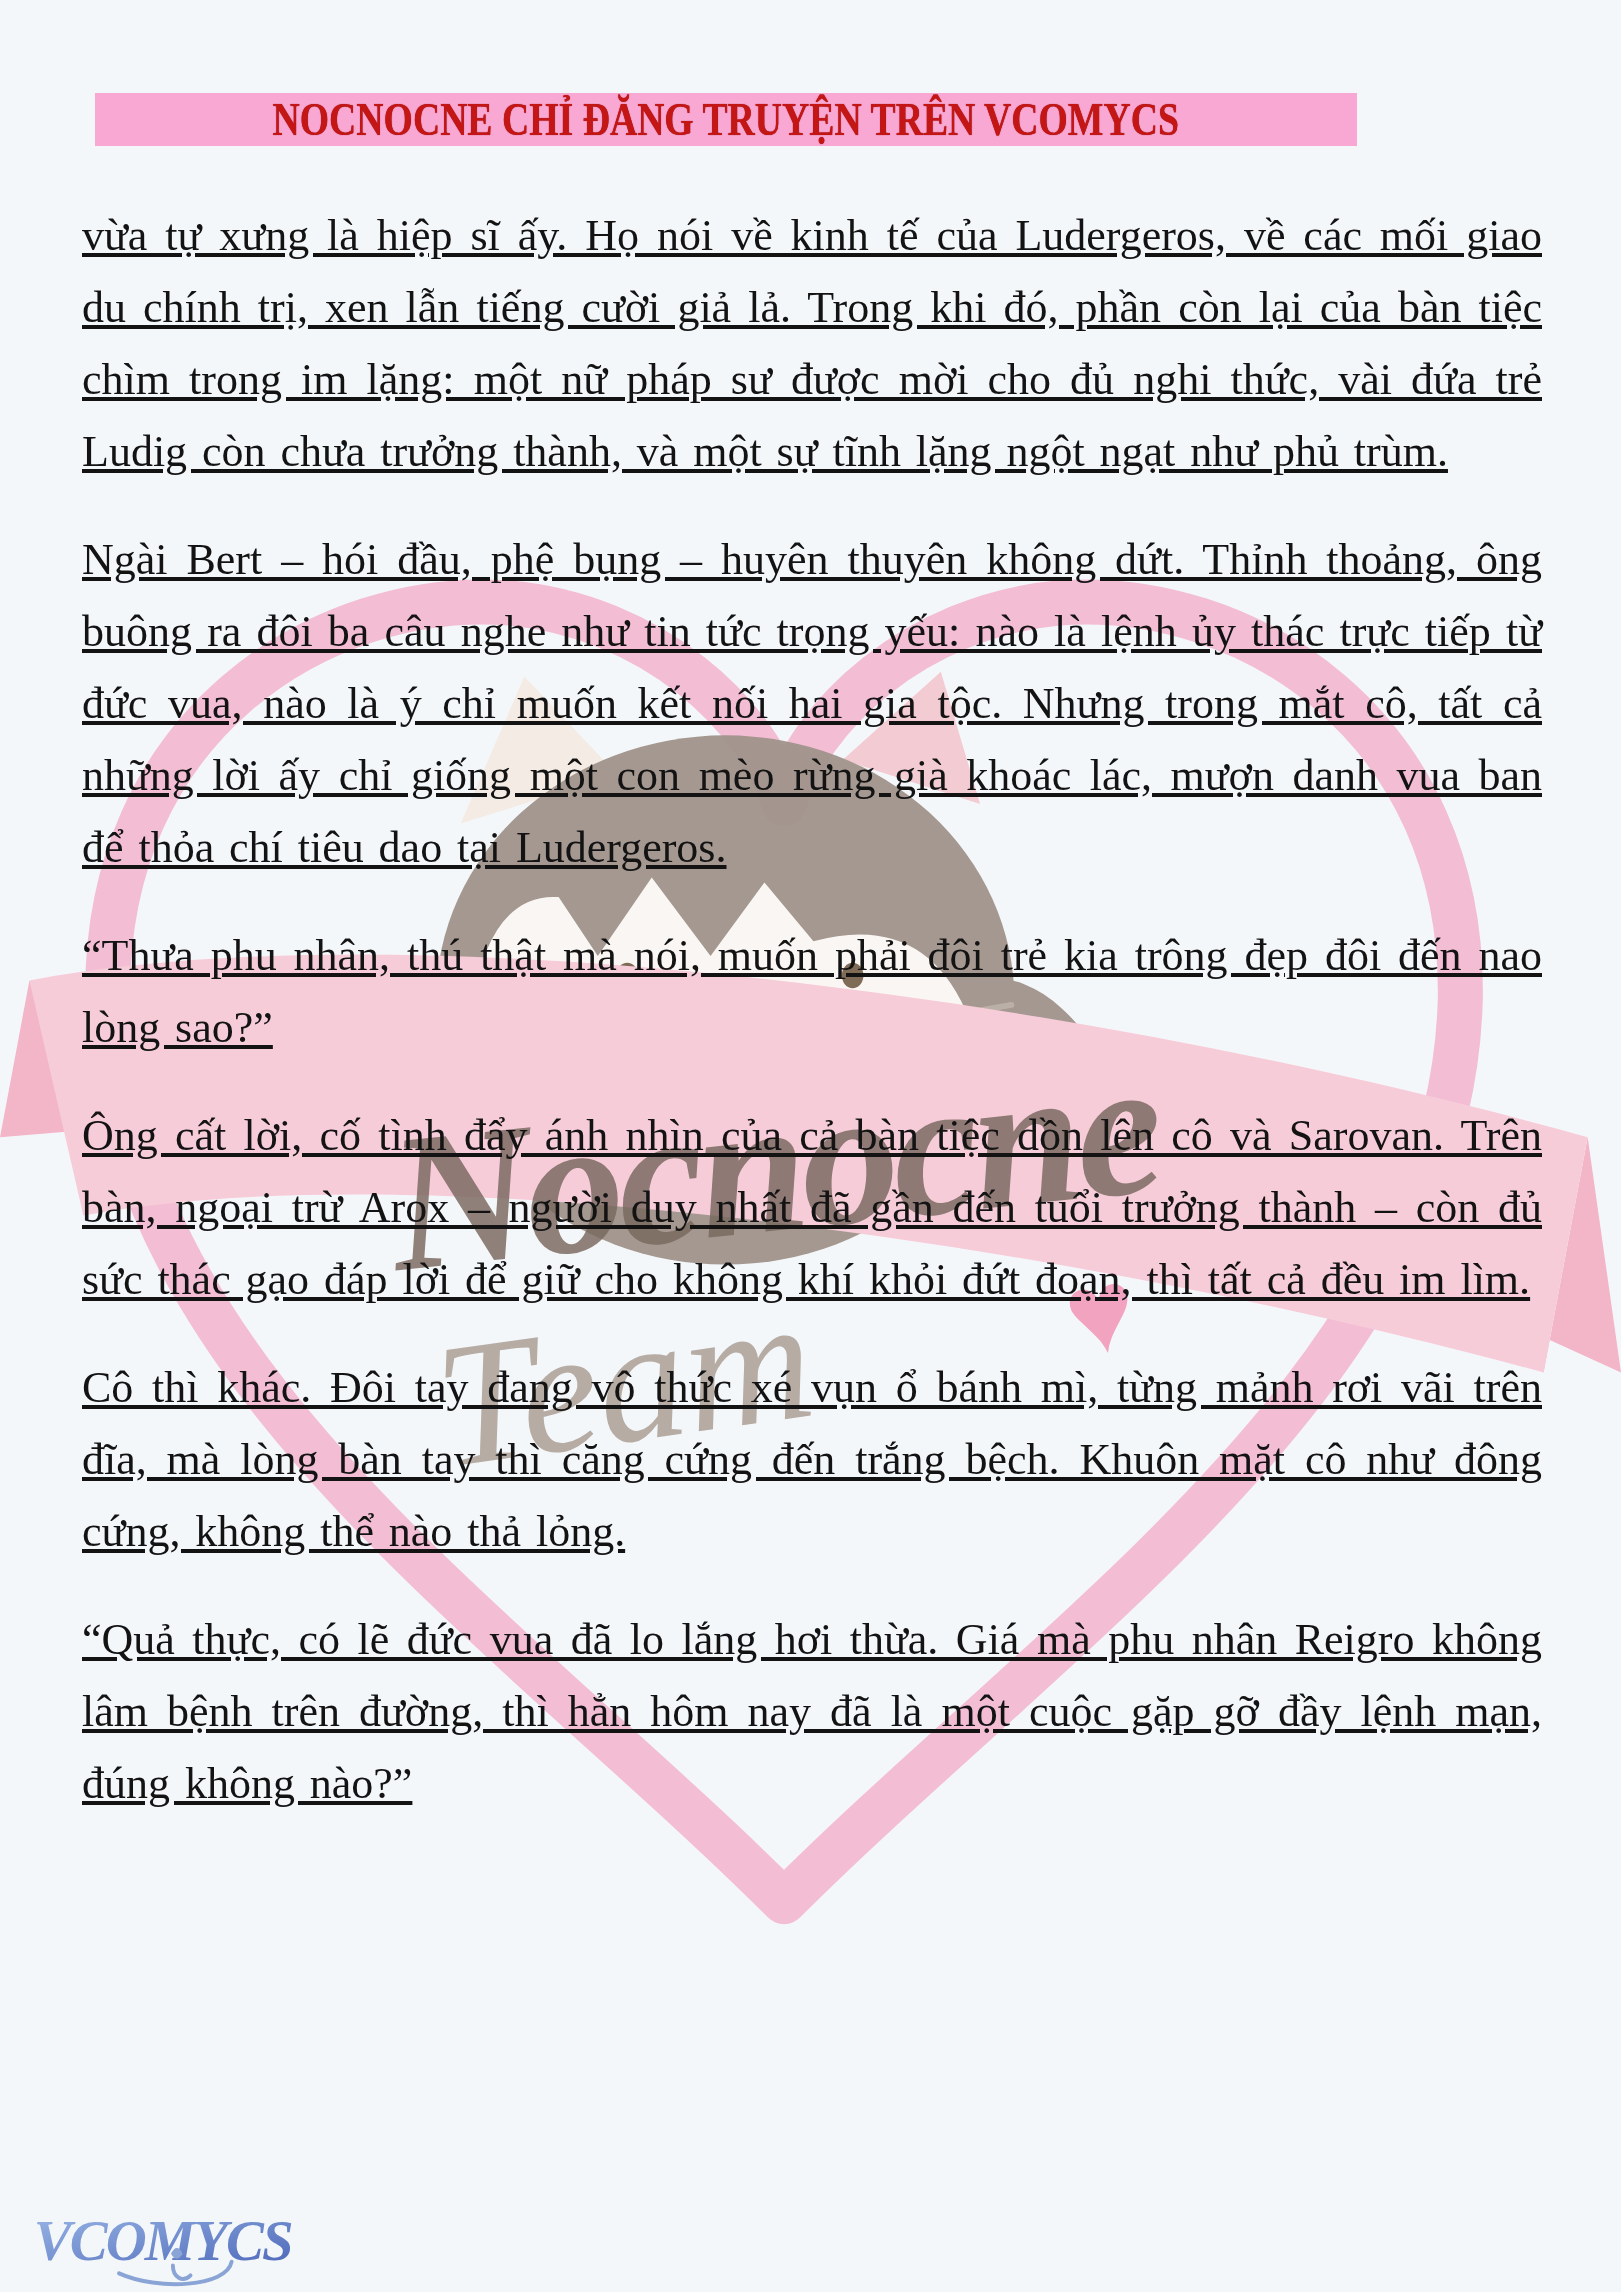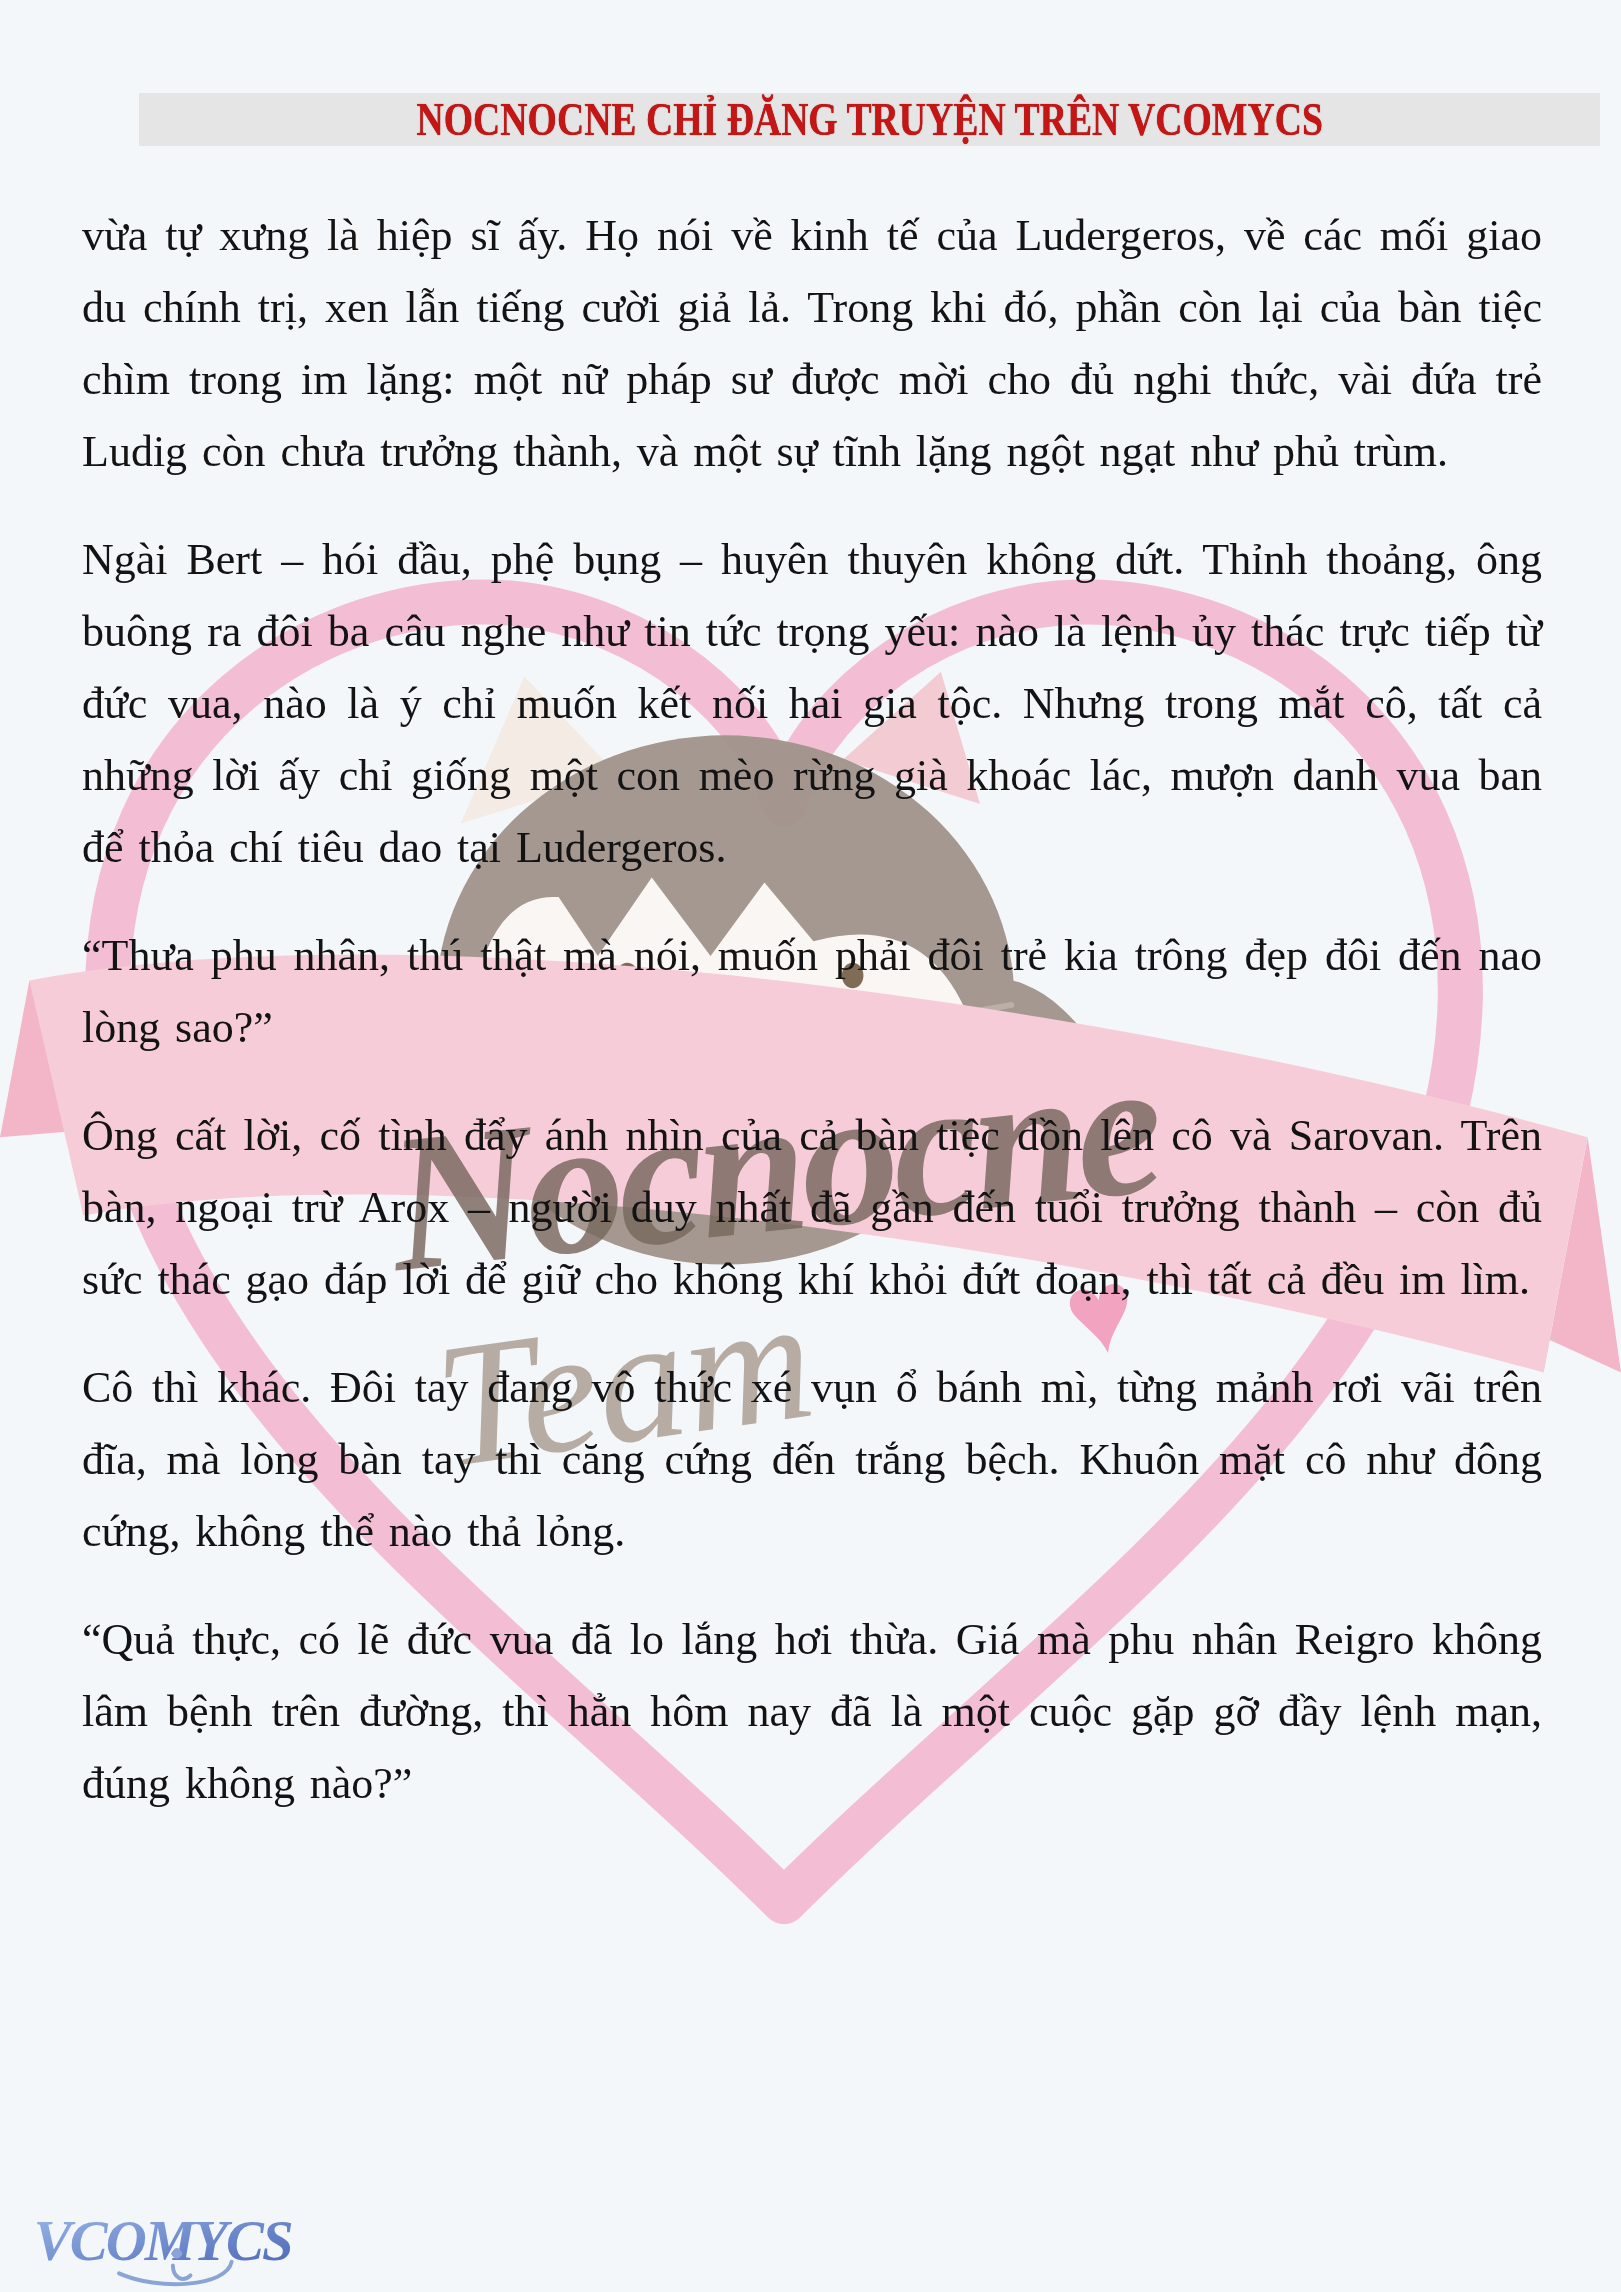--- a/index.html
+++ b/index.html
@@ -5,42 +5,42 @@
   html,body{margin:0;padding:0;}
   .page{
     position:relative;
     width:1621px;height:2293px;
     background:#f4f7fa;
     overflow:hidden;
     font-family:"Liberation Serif", serif;
   }
   
   .banner{
-    position:absolute;left:95px;top:93px;width:1461px;height:53px;
-    background:#e5e5e5;
+    position:absolute;left:95px;top:93px;width:1262px;height:53px;
+    background:#f9a8d4;
     display:flex;align-items:center;justify-content:center;
     z-index:2;
-    margin-left:44px;
   }
   .banner span{
     font-weight:bold;font-size:46px;color:#c51616;
     white-space:nowrap;transform:scaleX(.82);
     letter-spacing:0;
     text-shadow:0 0 1px #8e0f0f;
   }
   
   .content{
     position:absolute;left:82px;top:200px;width:1460px;z-index:2;
   }
   .content p{
     margin:0 0 36px 0;
     font-size:44px;line-height:72px;
     text-align:justify;
     color:#131313;
     word-spacing:3.9px;
+    text-decoration:underline;
   }
   
   .watermark{
     position:absolute;left:0;top:0;width:1621px;height:2293px;z-index:1;
   }
   
   .logo{
     position:absolute;left:25.5px;top:2197px;width:284px;height:94px;z-index:2;
   }
 </style>

